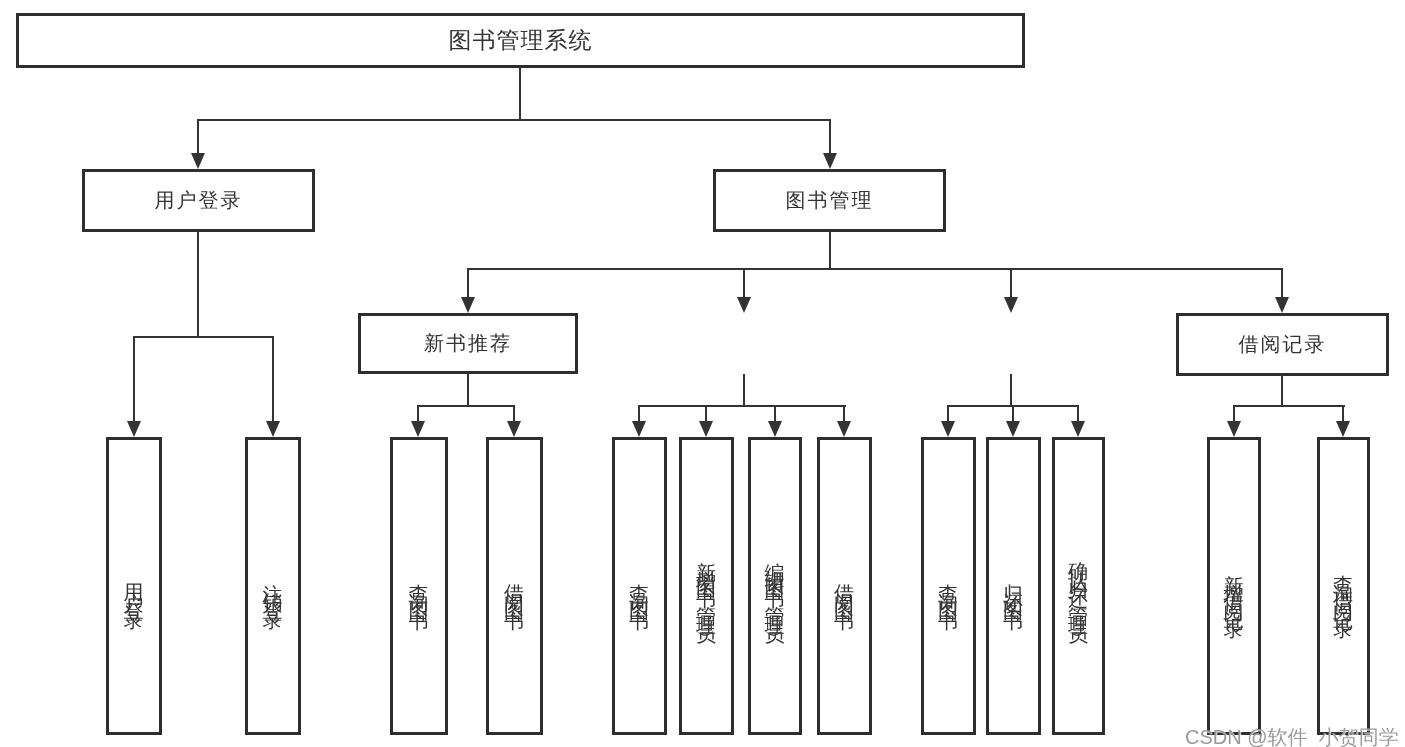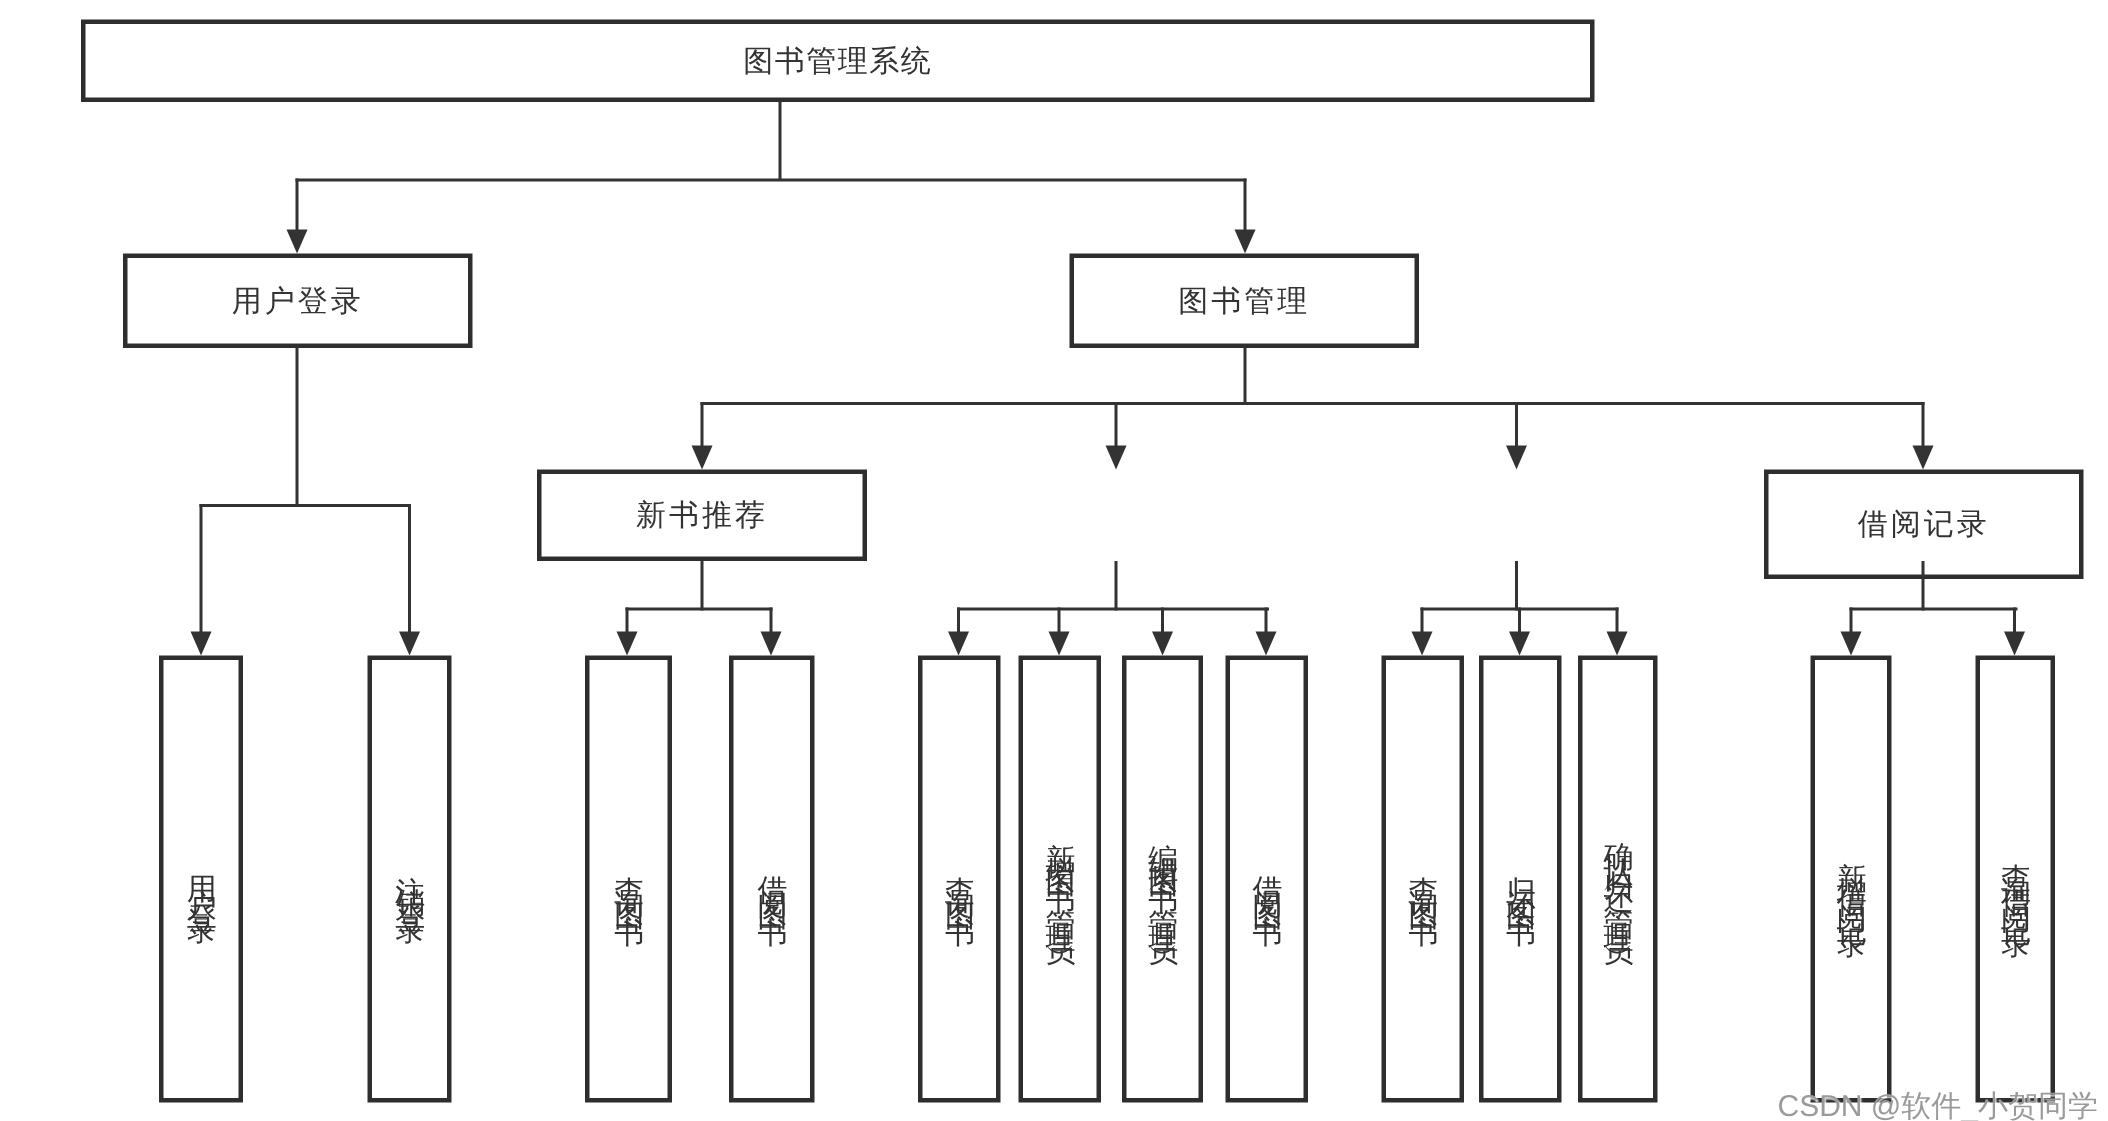--- a/index.html
+++ b/index.html
@@ -8,21 +8,21 @@
     font-family:"Liberation Sans","DejaVu Sans",sans-serif;
     overflow:hidden;
   }
   .canvas{position:relative;width:1405px;height:747px;background:#ffffff;}
   .box{
     position:absolute;box-sizing:border-box;background:#fff;
     border:3px solid #2e2e2e;color:#333;
     display:flex;align-items:center;justify-content:center;
   }
   .hbox{font-size:20px;letter-spacing:2px;white-space:nowrap;}
-  .rootbox{font-size:20px;letter-spacing:1px;margin-left:38px;}
+  .rootbox{font-size:23px;letter-spacing:1px;}
   .leaf .vtext{
     writing-mode:vertical-rl;text-orientation:mixed;
     font-size:20px;line-height:1;letter-spacing:9px;
   }
   .vline{position:absolute;width:2px;background:#333;}
   .hline{position:absolute;height:2px;background:#333;}
   .arrow{
     position:absolute;width:0;height:0;
     border-left:7px solid transparent;border-right:7px solid transparent;
     border-top:16px solid #333;
@@ -45,21 +45,21 @@
   <div class="box hbox" style="left:82px;top:169px;width:233px;height:63px">
     <span>用户登录</span>
   </div>
   <div class="box hbox" style="left:358px;top:313px;width:220px;height:61px">
     <span>新书推荐</span>
   </div>
 
   <div class="box hbox" style="left:713px;top:169px;width:233px;height:63px">
     <span>图书管理</span>
   </div>
-  <div class="box hbox" style="left:1176px;top:313px;width:213px;height:73px">
+  <div class="box hbox" style="left:1176px;top:313px;width:213px;height:63px">
     <span>借阅记录</span>
   </div>
 
   <div class="box leaf" style="left:106px;top:437px;width:56px;height:298px">
     <span class="vtext">用户登录</span>
   </div>
   <div class="box leaf" style="left:245px;top:437px;width:56px;height:298px">
     <span class="vtext">注销登录</span>
   </div>
   <div class="box leaf" style="left:390px;top:437px;width:58px;height:298px">

